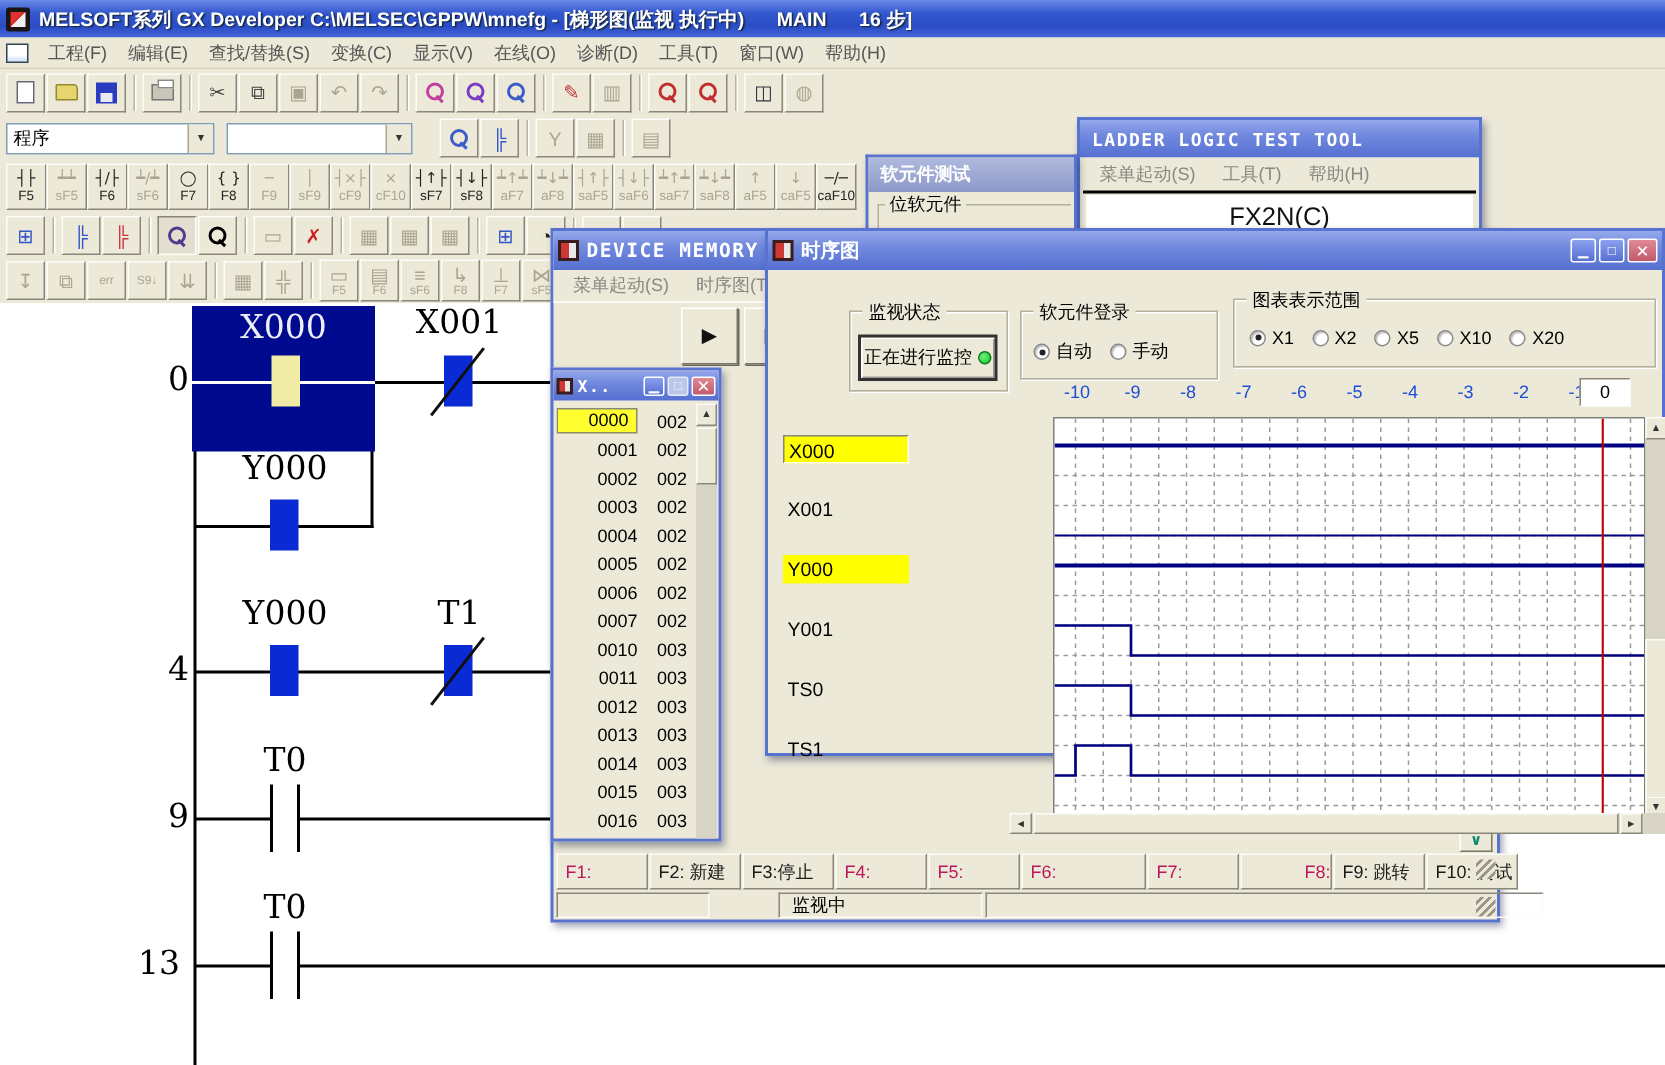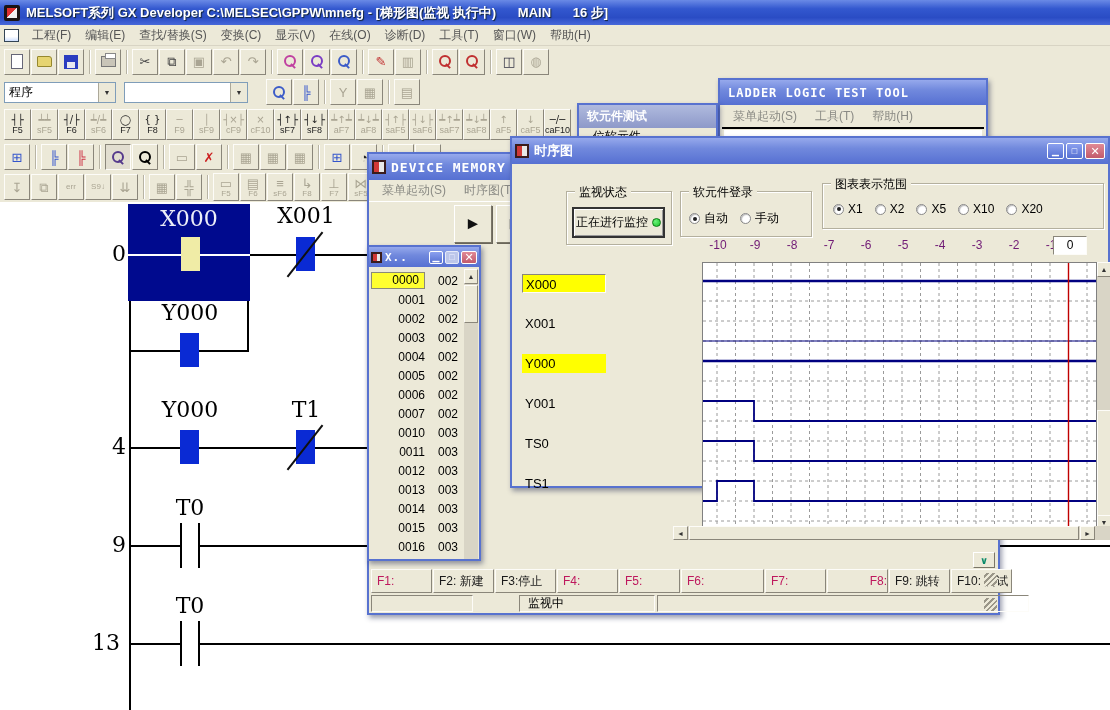--- a/index.html
+++ b/index.html
@@ -86,21 +86,21 @@
 .sbthumb{position:absolute;left:0;width:14px;background:#ece9d8;border:1px solid;border-color:#fdfcf8 #8a867a #8a867a #fdfcf8}
 .sb-h{position:absolute;background:#d9d5c6}
 .sbah{position:absolute;top:0;width:15px;height:14px;background:#ece9d8;border:1px solid;border-color:#fdfcf8 #8a867a #8a867a #fdfcf8;font-size:7px;color:#333;display:flex;align-items:center;justify-content:center;padding:0}
 .sbthumbh{position:absolute;top:0;height:14px;background:#ece9d8;border:1px solid;border-color:#fdfcf8 #8a867a #8a867a #fdfcf8}
 
 .xrow{height:19px;display:flex;align-items:center;font-size:12px}
 .xaddr{width:58px;text-align:right;white-space:nowrap}
 .xaddr.sel{background:#ffff30;border:1px solid #8a8a7a;padding-right:5px;width:58px;height:17px;line-height:15px}
 .xval{margin-left:13px;width:26px;overflow:hidden;white-space:nowrap;flex:none}
 
-.tlbl{position:absolute;width:28px;text-align:center;font-size:12px;color:#701a75}
+.tlbl{position:absolute;width:28px;text-align:center;font-size:12px;color:#1d4ed8}
 .zbox{position:absolute;width:34px;height:19px;background:#fff;border:1px solid;border-color:#8a867a #fdfcf8 #fdfcf8 #8a867a;text-align:center;font-size:12px;line-height:17px}
 .sig{position:absolute;left:10px;width:84px;height:19px;font-size:13px;line-height:19px;padding-left:3px;white-space:nowrap}
 .sig.h-focus-box{background:#ffff00;border:1px solid;border-color:#8a867a #fdfcf8 #fdfcf8 #8a867a}
 .sig.h-fill-box{background:#ffff00}
 .blackline{position:absolute;background:#000}
 </style>
 </head>
 <body>
 
 <div id="screen">
@@ -180,21 +180,21 @@
       </button>
       <span class="vsep"></span>
       <button class="tbtn">
         <span class="ic g" style="color: rgb(51, 51, 68);">◫</span>
       </button>
       <button class="tbtn dis">
         <span class="ic g">◍</span>
       </button>
     </div>
   <div class="tb" id="tb2" style="top:77px;height:30px">
-    <span class="combo" style="width:112px">
+    <span class="combo" style="width:139px">
       <span class="combo-t">程序</span>
       <span class="combo-a">▼</span>
     </span>
     <span class="combo" style="width:124px">
       <span class="combo-t"></span>
       <span class="combo-a">▼</span>
     </span>
     <span class="sp10"></span>
       <span id="tb2icons" style="display:flex;align-items:center">
         <button class="tbtn">
@@ -577,21 +577,21 @@
           <span class="xaddr">0016</span>
           <span class="xval">003</span>
         </div>
       </div>
     <div class="sb-v" style="left:95px;top:22px;width:14px;height:290px">
       <span class="sba" style="top:0">▲</span>
       <span class="sbthumb" style="top:16px;height:38px"></span>
     </div>
   </div>
 
-  <div class="win" style="left:510px;top:136px;width:600px;height:352px;z-index:30">
+  <div class="win" style="left:510px;top:152px;width:600px;height:352px;z-index:30">
     <div class="wtitle" style="height:26px">
       <span class="wico"></span>
       <span class="wtitle-t" style="font-size:13px">时序图</span>
       <span style="flex:1"></span>
       <span class="wbtn">▁</span>
       <span class="wbtn">□</span>
       <span class="wbtn close">✕</span>
     </div>
 
     <div class="grp" style="left:54px;top:53px;width:106px;height:54px">

